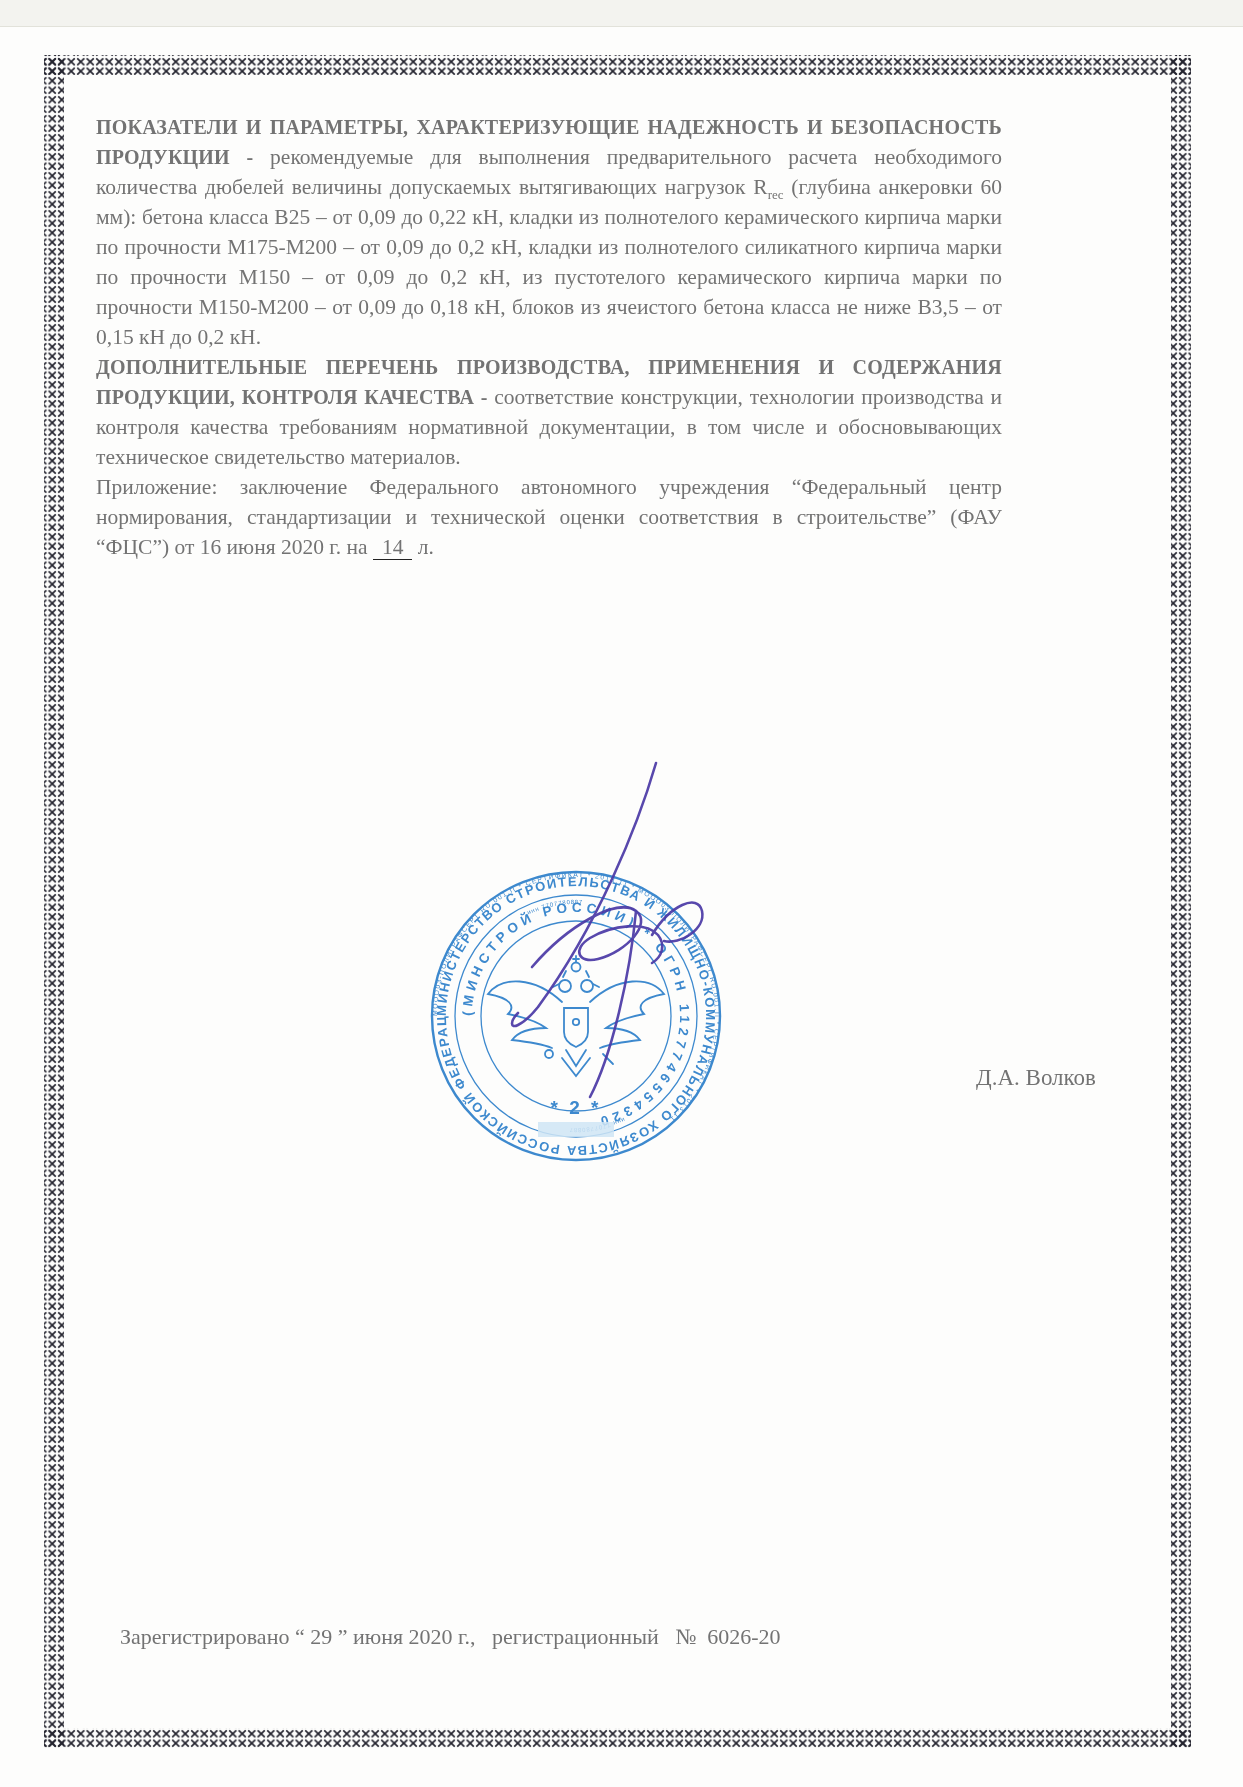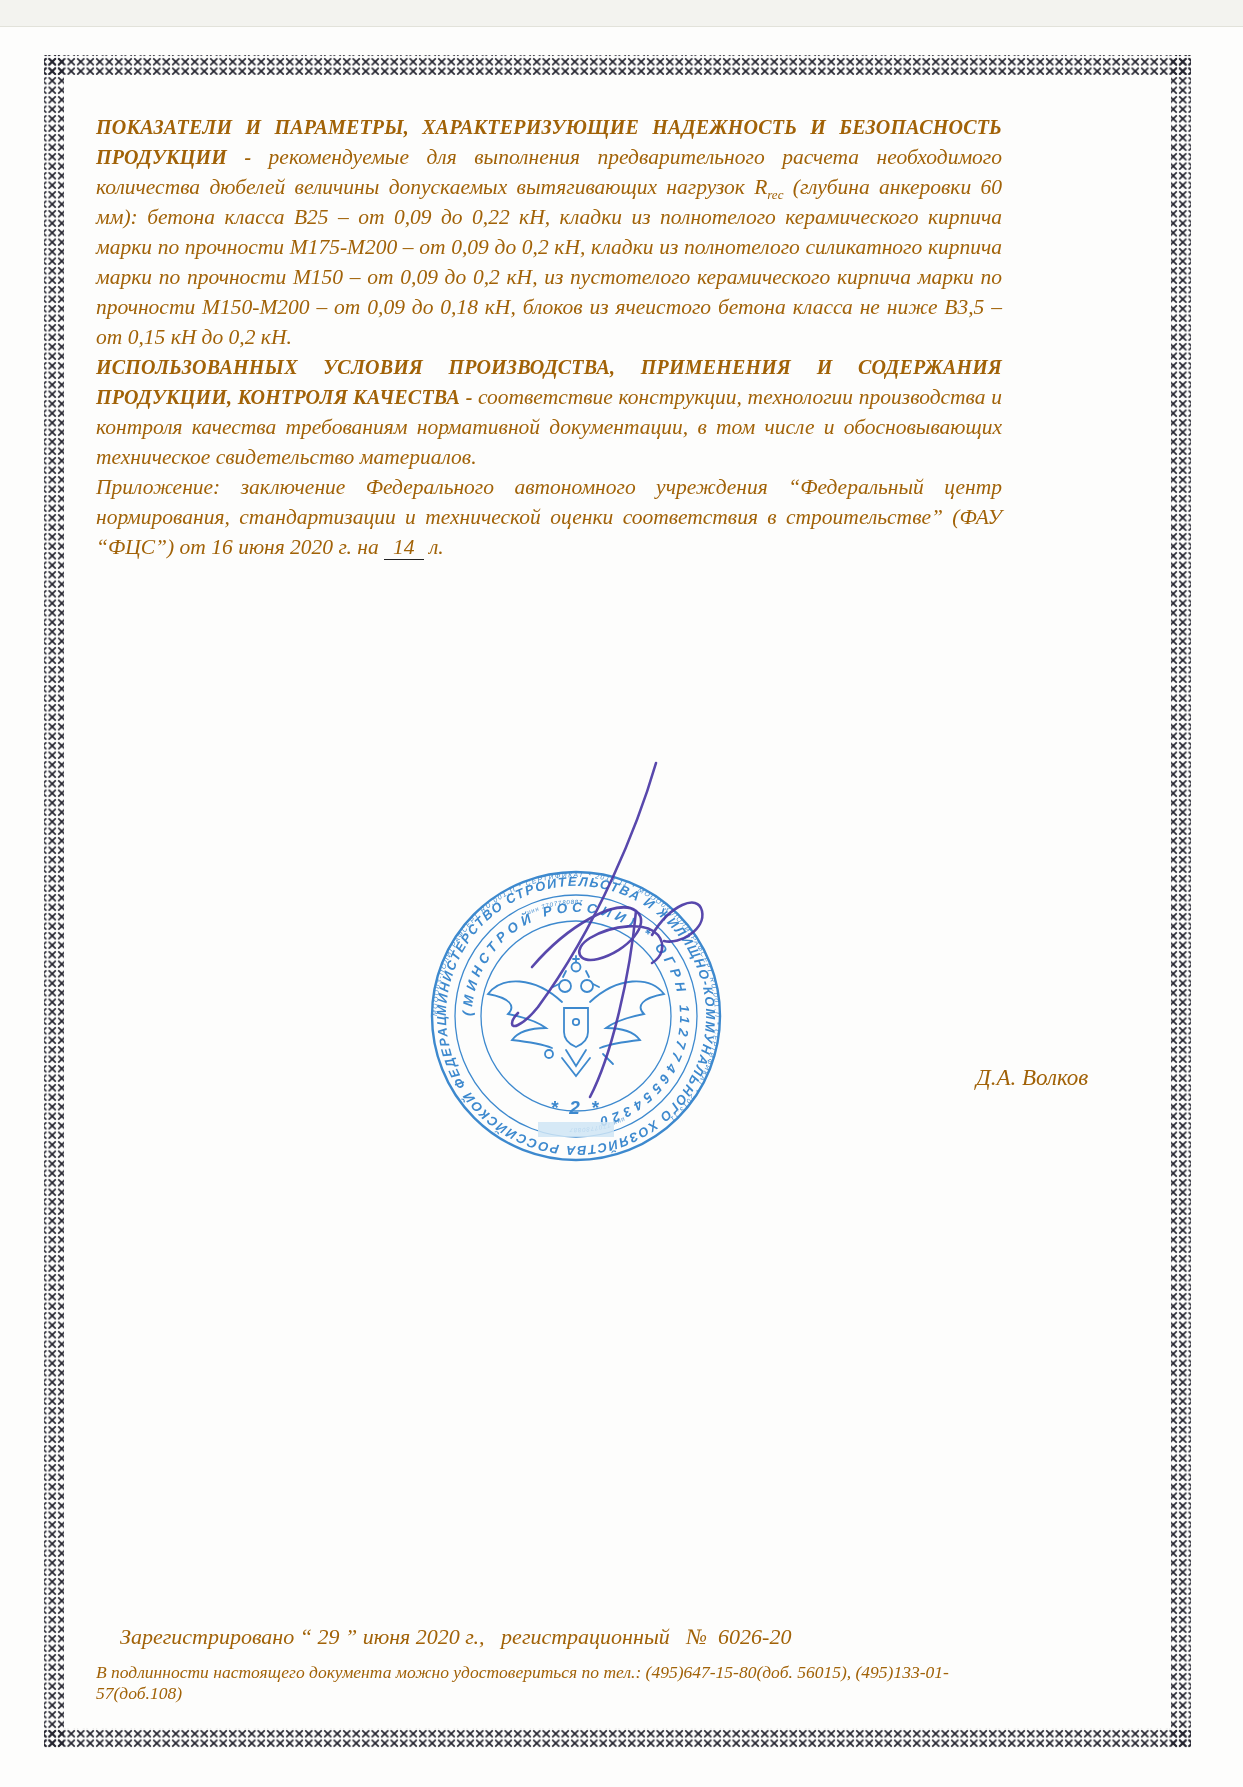--- a/index.html
+++ b/index.html
@@ -1,19 +1,19 @@
 <!DOCTYPE html>
 <html><head>
 <meta charset="utf-8">
 <style>
   html,body { margin:0; padding:0; background:#e8e8e8; }
   .page {
     position:relative; width:1243px; height:1787px;
     background:#fdfdfc; overflow:hidden;
-    font-family:"Liberation Serif", serif; color:#a16207;font-style:italic;
+    font-family:"Liberation Serif", serif; color:#737373;
   }
   .scan-edge {
     position:absolute; left:0; top:0; width:100%; height:26px;
     background:#f3f3ef; border-bottom:1px solid #e2e2da;
   }
   .frame { position:absolute; left:0; top:0; }
   .content {
     position:absolute; left:96px; top:112px; width:906px;
   }
   p.par {
@@ -69,21 +69,21 @@
     <rect x="44" y="55" width="1147" height="20" fill="url(#xstitch)"></rect>
     <rect x="44" y="1728" width="1147" height="20" fill="url(#xstitch)"></rect>
     <rect x="44" y="55" width="20" height="1693" fill="url(#xstitch)"></rect>
     <rect x="1171" y="55" width="20" height="1693" fill="url(#xstitch)"></rect>
   </svg>
 
   <div class="content">
 
     <p class="par mb-s2"><b>ПОКАЗАТЕЛИ И ПАРАМЕТРЫ, ХАРАКТЕРИЗУЮЩИЕ НАДЕЖНОСТЬ И  БЕЗОПАСНОСТЬ ПРОДУКЦИИ  - </b><span>рекомендуемые для выполнения предварительного расчета необходимого количества дюбелей величины допускаемых вытягивающих нагрузок R</span><sub class="rsub">rec</sub><span> (глубина анкеровки 60 мм): бетона класса В25 – от 0,09 до 0,22 кН, кладки из полнотелого керамического кирпича марки по прочности М175-М200 – от 0,09 до 0,2 кН, кладки из полнотелого силикатного кирпича марки по прочности М150 – от 0,09 до 0,2 кН, из пустотелого керамического кирпича марки по прочности М150-М200 – от 0,09 до 0,18 кН, блоков из ячеистого бетона класса не ниже В3,5 – от 0,15 кН до 0,2 кН.</span></p>
 
-    <p class="par mb-s3"><b>ИСПОЛЬЗОВАННЫХ УСЛОВИЯ ПРОИЗВОДСТВА, ПРИМЕНЕНИЯ И СОДЕРЖАНИЯ ПРОДУКЦИИ, КОНТРОЛЯ КАЧЕСТВА - </b><span>соответствие конструкции, технологии производства и контроля качества требованиям нормативной документации, в том числе и обосновывающих техническое свидетельство материалов.</span></p>
+    <p class="par mb-s3"><b>ДОПОЛНИТЕЛЬНЫЕ ПЕРЕЧЕНЬ ПРОИЗВОДСТВА, ПРИМЕНЕНИЯ И СОДЕРЖАНИЯ ПРОДУКЦИИ, КОНТРОЛЯ КАЧЕСТВА - </b><span>соответствие конструкции, технологии производства и контроля качества требованиям нормативной документации, в том числе и обосновывающих техническое свидетельство материалов.</span></p>
 
 
     <p class="par mb-val"><span>Приложение: заключение Федерального автономного учреждения “Федеральный центр нормирования, стандартизации и технической оценки соответствия в строительстве” (ФАУ “ФЦС”) от  16  июня  2020 г. на </span><span class="u-pages">14</span><span> л.</span></p>
 
 
   </div>
 
   <div class="sig-name">Д.А. Волков</div>
 
   <svg class="stamp" viewBox="0 0 296 296" aria-hidden="true">
@@ -126,15 +126,14 @@
   <svg class="autograph" viewBox="0 0 300 380" aria-hidden="true">
     <g fill="none" stroke-width="2.6" stroke-linecap="round" opacity="0.92" stroke="#4b39a6">
       <path d="M216,18 C 198,80 158,180 98,262 C 90,272 82,278 78,280 C 70,284 70,276 78,268"></path>
       <path d="M92,222 C 128,180 178,152 196,166 C 212,178 188,206 158,214 C 138,219 132,204 150,193 C 172,180 206,176 218,190 C 226,200 222,212 212,218"></path>
       <path d="M212,190 C 230,160 258,148 262,166 C 266,184 240,200 224,196"></path>
       <path d="M196,166 C 190,230 172,310 150,352"></path>
     </g>
   </svg>
 
   <div class="reg-line">Зарегистрировано “ 29 ” июня 2020 г.,   регистрационный   №  6026-20</div>
-  <div class="verify-line">В подлинности настоящего документа можно удостовериться по тел.: (495)647-15-80(доб. 56015), (495)133-01-57(доб.108)</div>
 
 </div>
 
 </body></html>

